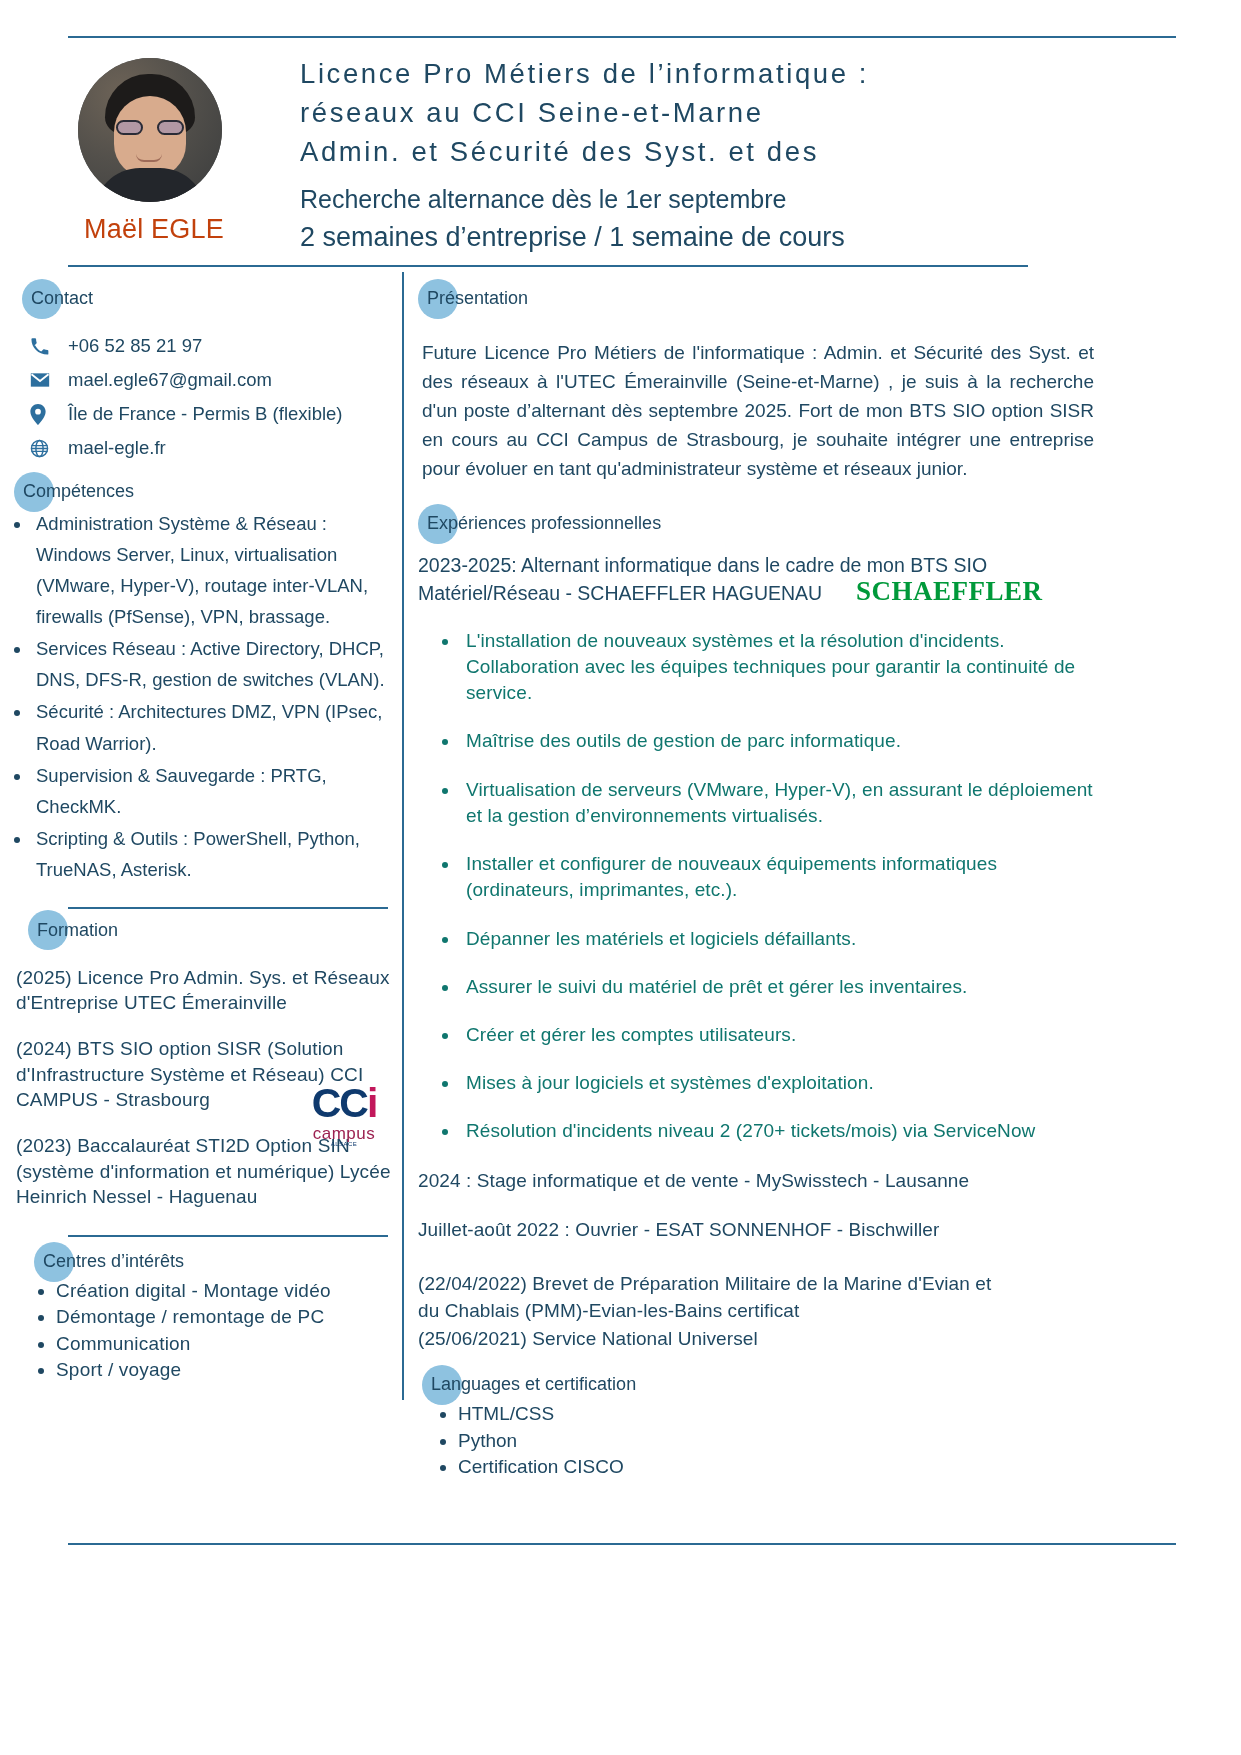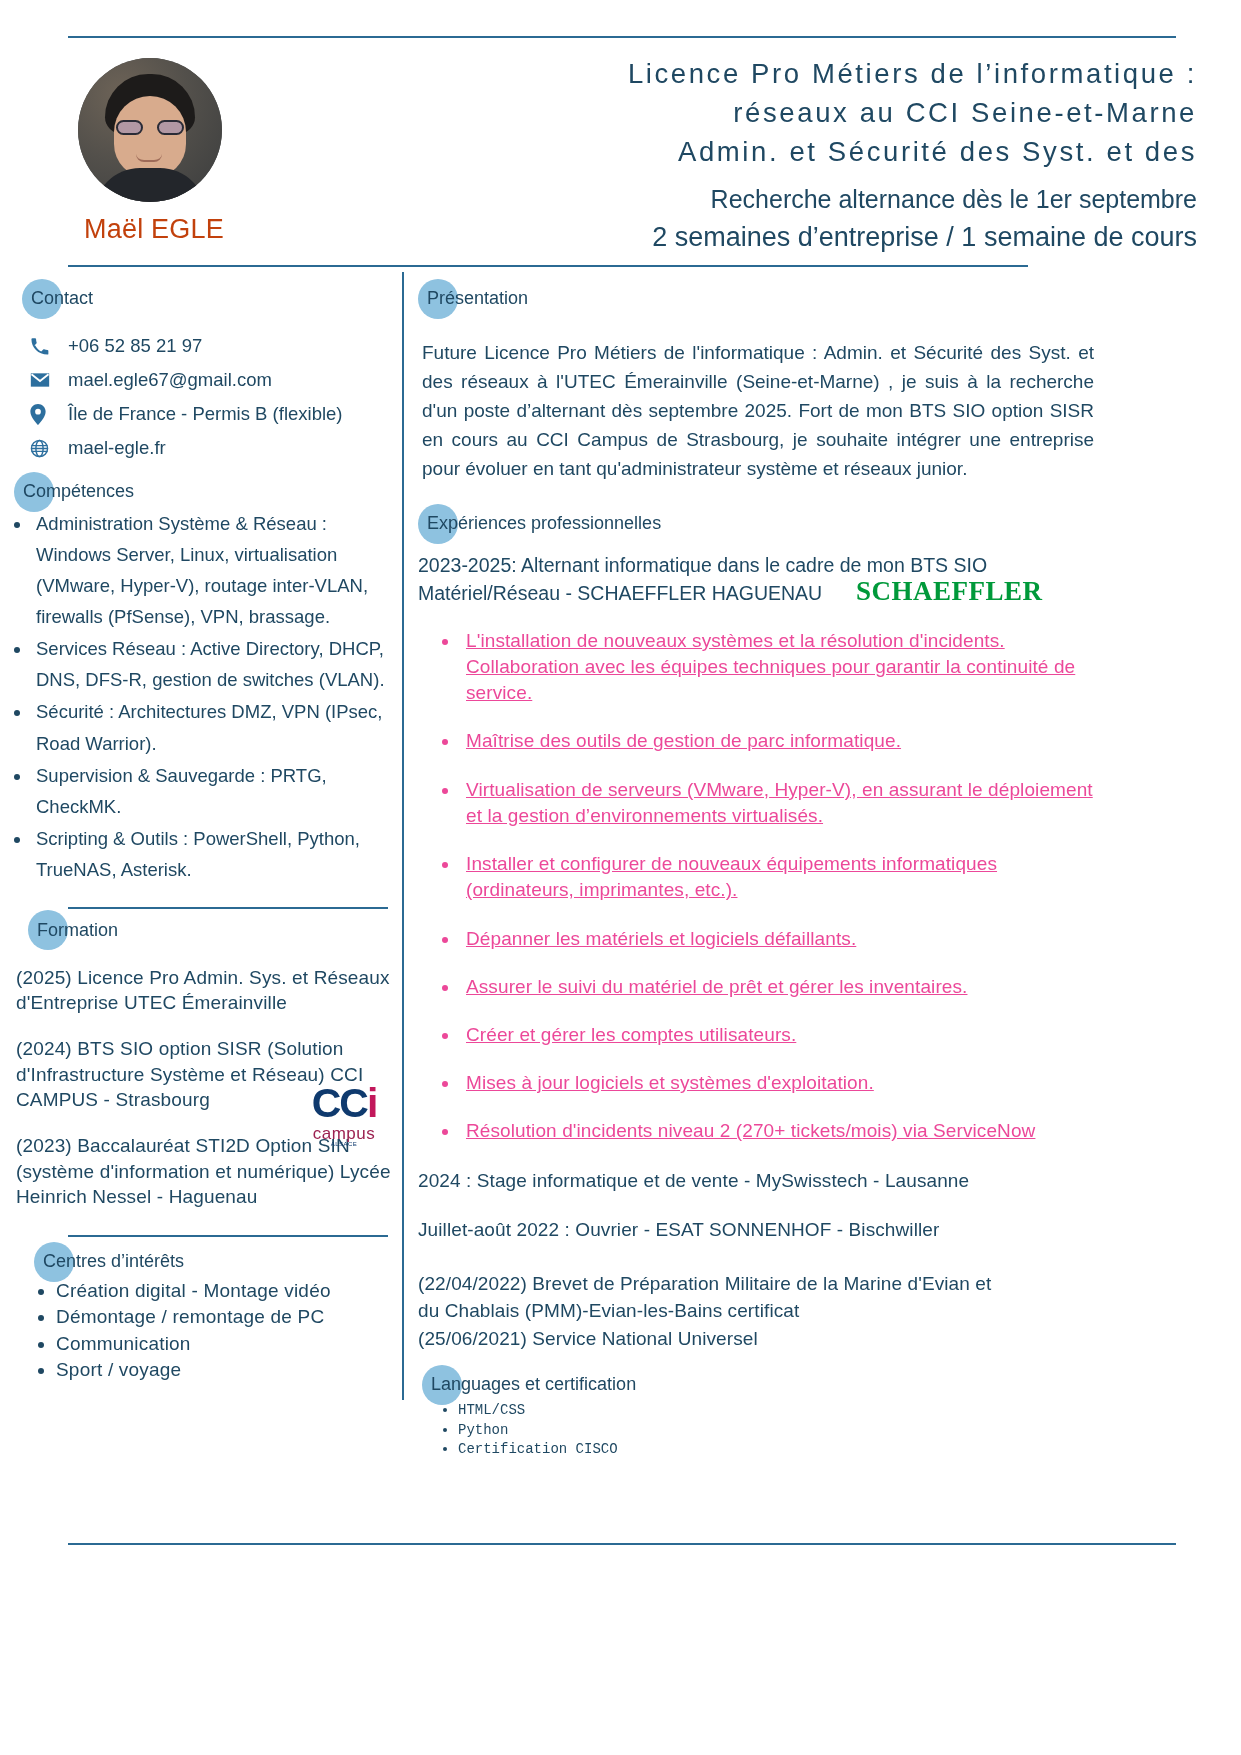--- a/index.html
+++ b/index.html
@@ -87,21 +87,21 @@
   .person-name {
     margin-top: 12px;
     font-size: 27px;
     color: #c2410c;
     letter-spacing: .2px;
     margin-left: 8px;
   }
   .title-block {
     flex: 1;
     padding-right: 44px;
-    text-align: right;
+    text-align: left;
     padding-top: 6px;
   }
   .main-title {
     font-size: 27.5px;
     line-height: 1.42;
     letter-spacing: 2.6px;
     color: #1f4862;
   }
   .sub-title {
     margin-top: 14px;
@@ -282,25 +282,24 @@
     color: #00993a;
   }
   ul.exp {
     margin: 20px 0 0 26px;
     padding-left: 26px;
     list-style: disc;
   }
   ul.exp li {
     font-size: 19px;
     line-height: 1.38;
-    color: #ec4899;
+    color: #0f766e;
     margin-bottom: 22px;
     padding-left: 6px;
     letter-spacing: .1px;
-    text-decoration: underline;
   }
   .exp-line {
     margin: 16px 0 0 10px;
     font-size: 19px;
     line-height: 1.45;
     color: #1f4862;
     letter-spacing: .1px;
   }
   .exp-line.tight { margin-top: 22px; }
   .exp-block {
@@ -310,24 +309,23 @@
     color: #1f4862;
     letter-spacing: .1px;
   }
   .lang-head { margin: 22px 0 0 14px; }
   ul.lang {
     margin: 6px 0 0 24px;
     padding-left: 26px;
     list-style: disc;
   }
   ul.lang li {
-    font-size: 14px;
+    font-size: 19px;
     line-height: 1.38;
     color: #1f4862;
-    font-family: Liberation Mono, monospace;
   }
 </style>
 </head>
 <body>
 
 <div class="page">
 
   <div class="rule-top"></div>
 
   <div class="header">

